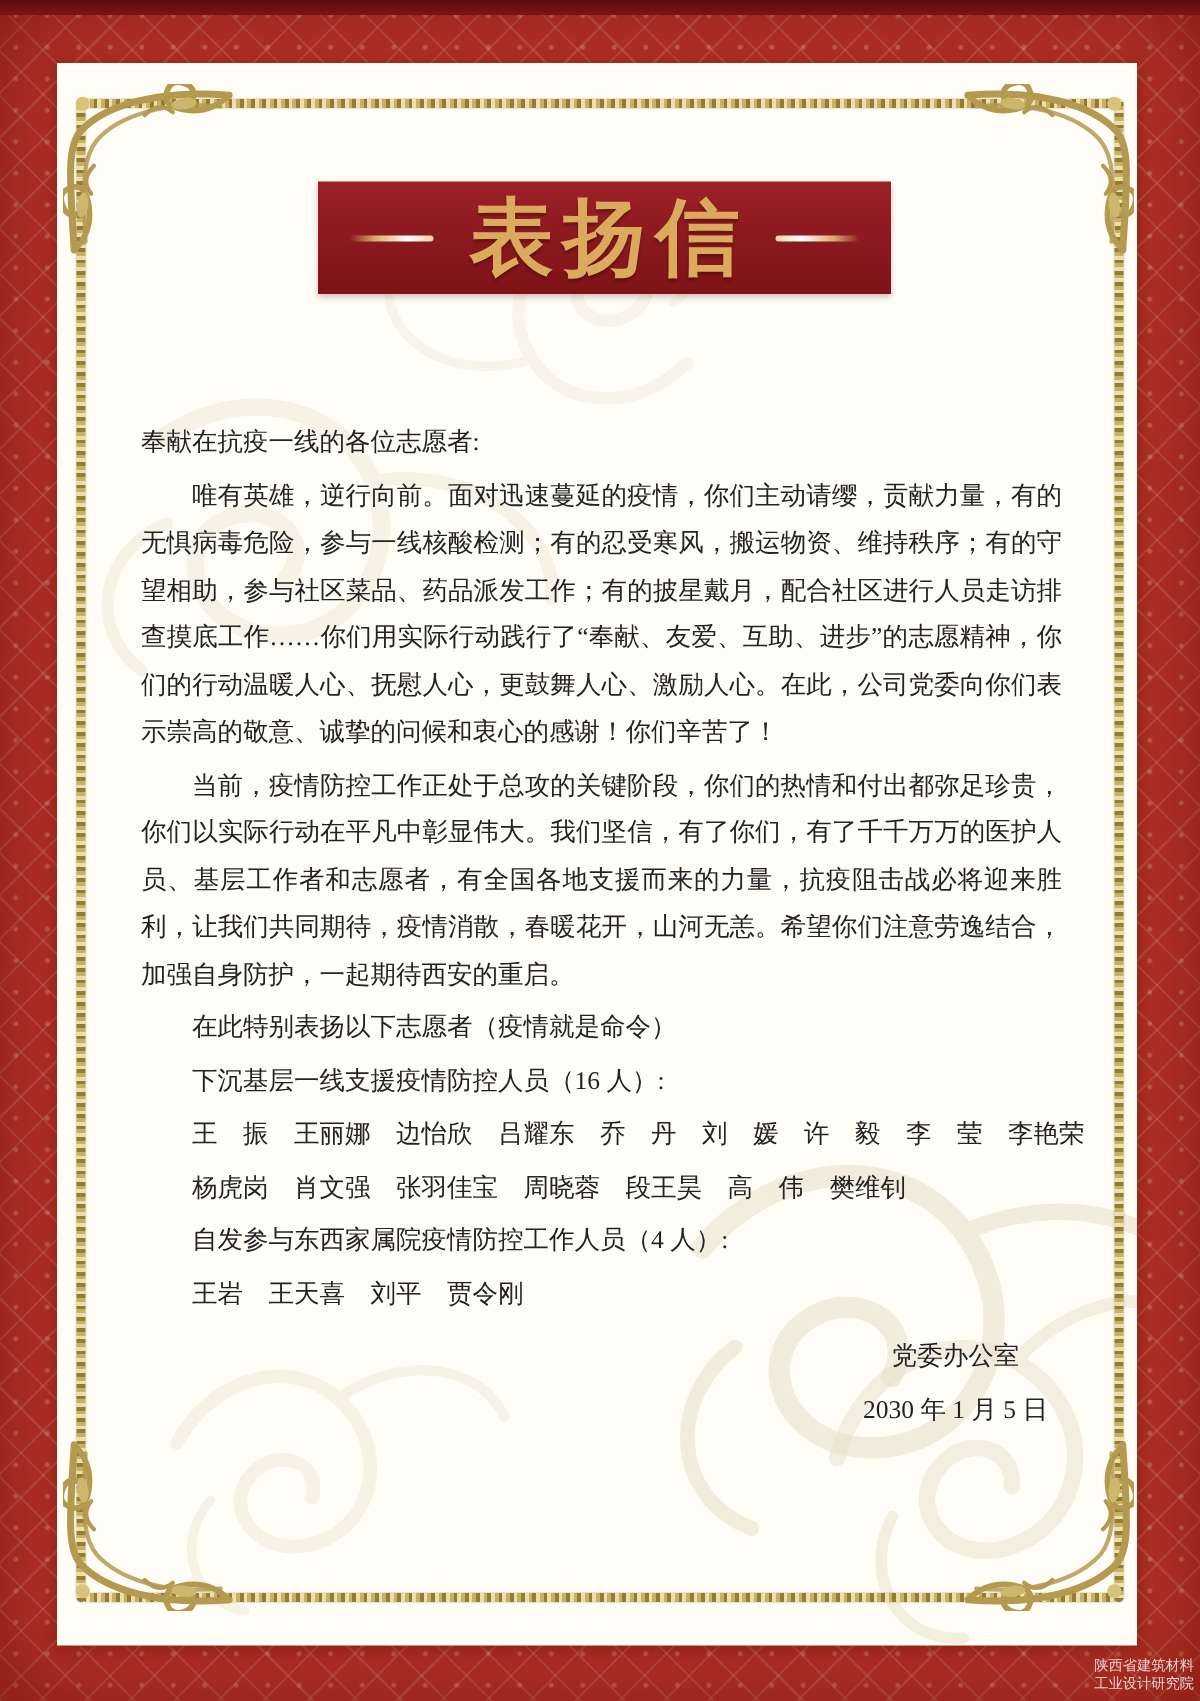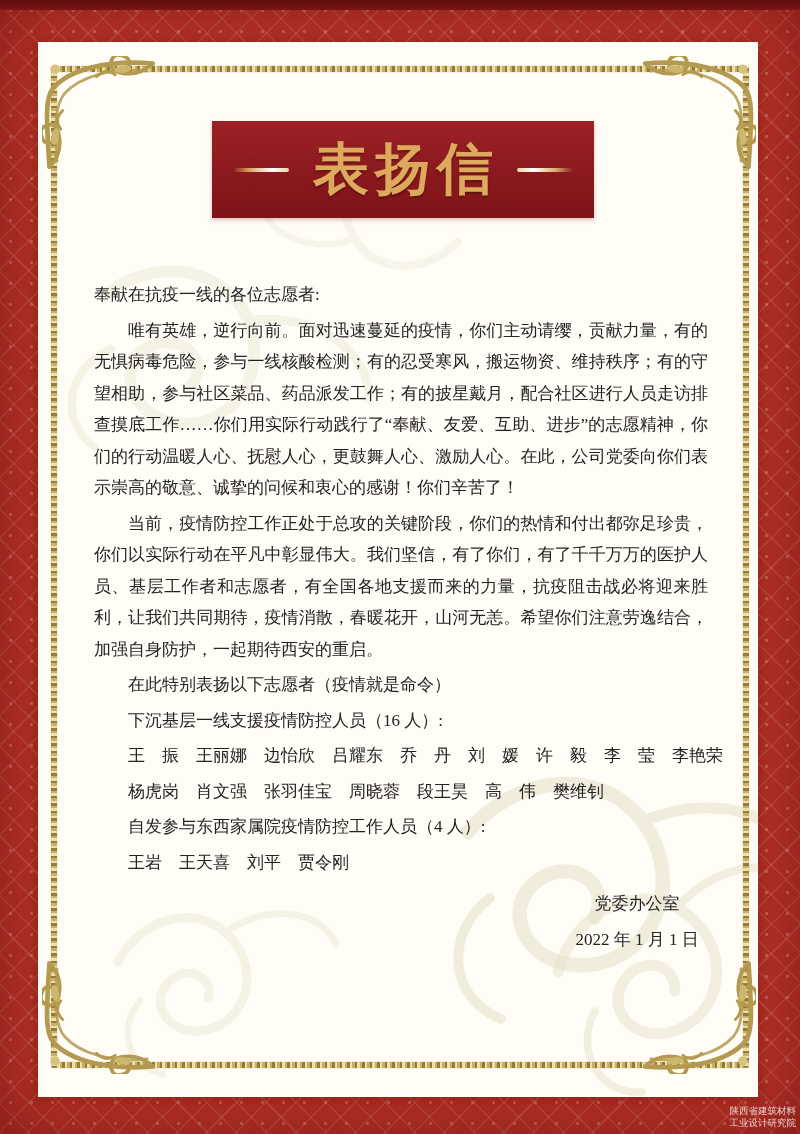--- a/index.html
+++ b/index.html
@@ -24,21 +24,21 @@
   .chain.v{width:6px;background:repeating-linear-gradient(0deg,#967b33 0 2.5px,#ecdfab 2.5px 5px,#c8b164 5px 7.5px);}
   .chain.top{left:55px;top:66px;width:690px;}
   .chain.bottom{left:55px;top:1062px;width:690px;}
   .chain.left{left:51px;top:66px;height:1002px;}
   .chain.right{left:743px;top:66px;height:1002px;}
   .corner{position:absolute;width:122px;height:122px;z-index:4;}
   .corner.tl{left:42px;top:56px;}
   .corner.tr{right:44px;top:56px;transform:scaleX(-1);}
   .corner.bl{left:42px;bottom:60px;transform:scaleY(-1);}
   .corner.br{right:44px;bottom:60px;transform:scale(-1,-1);}
-  .banner{position:absolute;left:212px;top:121px;width:382px;height:97px;z-index:5;
+  .banner{position:absolute;left:212px;top:121px;width:382px;height:75px;z-index:5;
     display:flex;align-items:center;justify-content:center;gap:18px;
     background:linear-gradient(180deg,#9c2127 0%,#8a191f 55%,#7e1318 100%);
     box-shadow:0 2px 4px rgba(90,10,10,.25);}
   .banner h1{margin:0;font-family:"Liberation Sans","DejaVu Sans",sans-serif;font-weight:bold;
     font-size:56px;letter-spacing:6px;padding-left:6px;color:#dcaa5d;
     text-shadow:0 2px 2px rgba(40,0,0,.35);}
   .dash{width:56px;height:4px;border-radius:2px;flex:0 0 auto;}
   .dash.l{background:linear-gradient(90deg, rgba(216,169,105,0), #d8a969 30%, #ffffff 70%, #ecd3a2);}
   .dash.r{background:linear-gradient(270deg, rgba(216,169,105,0), #d8a969 30%, #ffffff 70%, #ecd3a2);}
   .content{position:absolute;left:90px;top:275px;width:622px;z-index:6;
@@ -145,21 +145,21 @@
     <p class="para">唯有英雄，逆行向前。面对迅速蔓延的疫情，你们主动请缨，贡献力量，有的无惧病毒危险，参与一线核酸检测；有的忍受寒风，搬运物资、维持秩序；有的守望相助，参与社区菜品、药品派发工作；有的披星戴月，配合社区进行人员走访排查摸底工作……你们用实际行动践行了“奉献、友爱、互助、进步”的志愿精神，你们的行动温暖人心、抚慰人心，更鼓舞人心、激励人心。在此，公司党委向你们表示崇高的敬意、诚挚的问候和衷心的感谢！你们辛苦了！</p>
     <p class="para">当前，疫情防控工作正处于总攻的关键阶段，你们的热情和付出都弥足珍贵，你们以实际行动在平凡中彰显伟大。我们坚信，有了你们，有了千千万万的医护人员、基层工作者和志愿者，有全国各地支援而来的力量，抗疫阻击战必将迎来胜利，让我们共同期待，疫情消散，春暖花开，山河无恙。希望你们注意劳逸结合，加强自身防护，一起期待西安的重启。</p>
     <p class="line">在此特别表扬以下志愿者（疫情就是命令）</p>
     <p class="line">下沉基层一线支援疫情防控人员（16 人）:</p>
     <p class="names">王　振　王丽娜　边怡欣　吕耀东　乔　丹　刘　媛　许　毅　李　莹　李艳荣</p>
     <p class="names">杨虎岗　肖文强　张羽佳宝　周晓蓉　段王昊　高　伟　樊维钊</p>
     <p class="line">自发参与东西家属院疫情防控工作人员（4 人）:</p>
     <p class="names">王岩　王天喜　刘平　贾令刚</p>
     <div class="sign-block">
       <p>党委办公室</p>
-      <p>2022 年 1 月 1 日</p>
+      <p>2030 年 1 月 5 日</p>
     </div>
   </div>
 
   <div class="top-strip"></div>
 
   <div class="inst-wm">
     <span>陕西省建筑材料</span>
     <span>工业设计研究院</span>
   </div>
 

